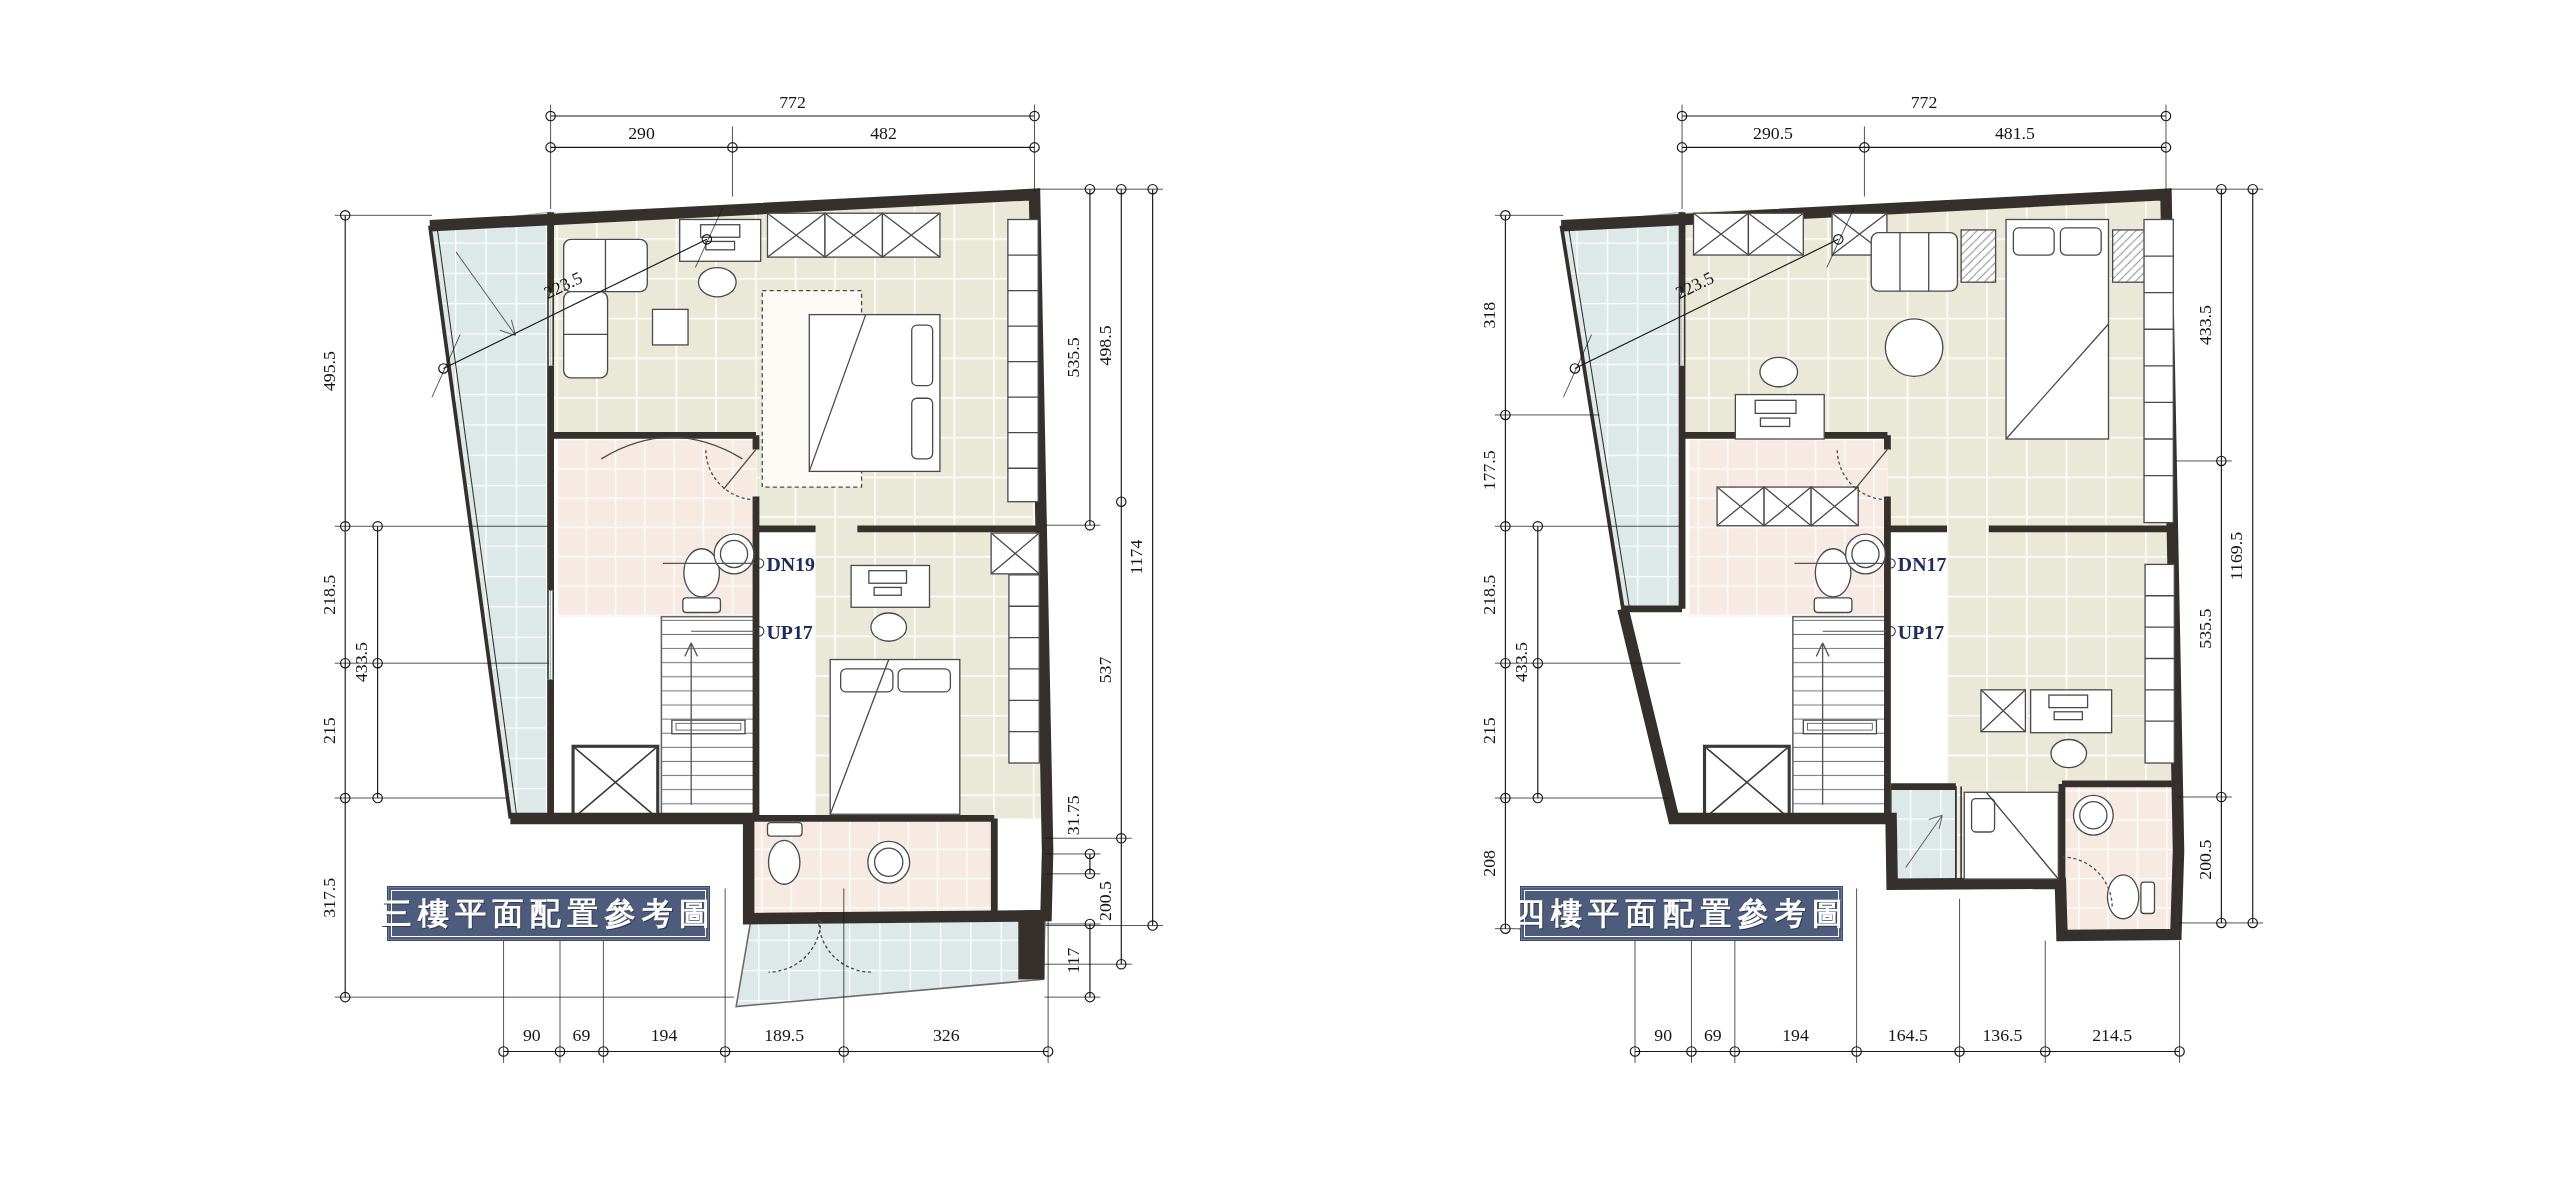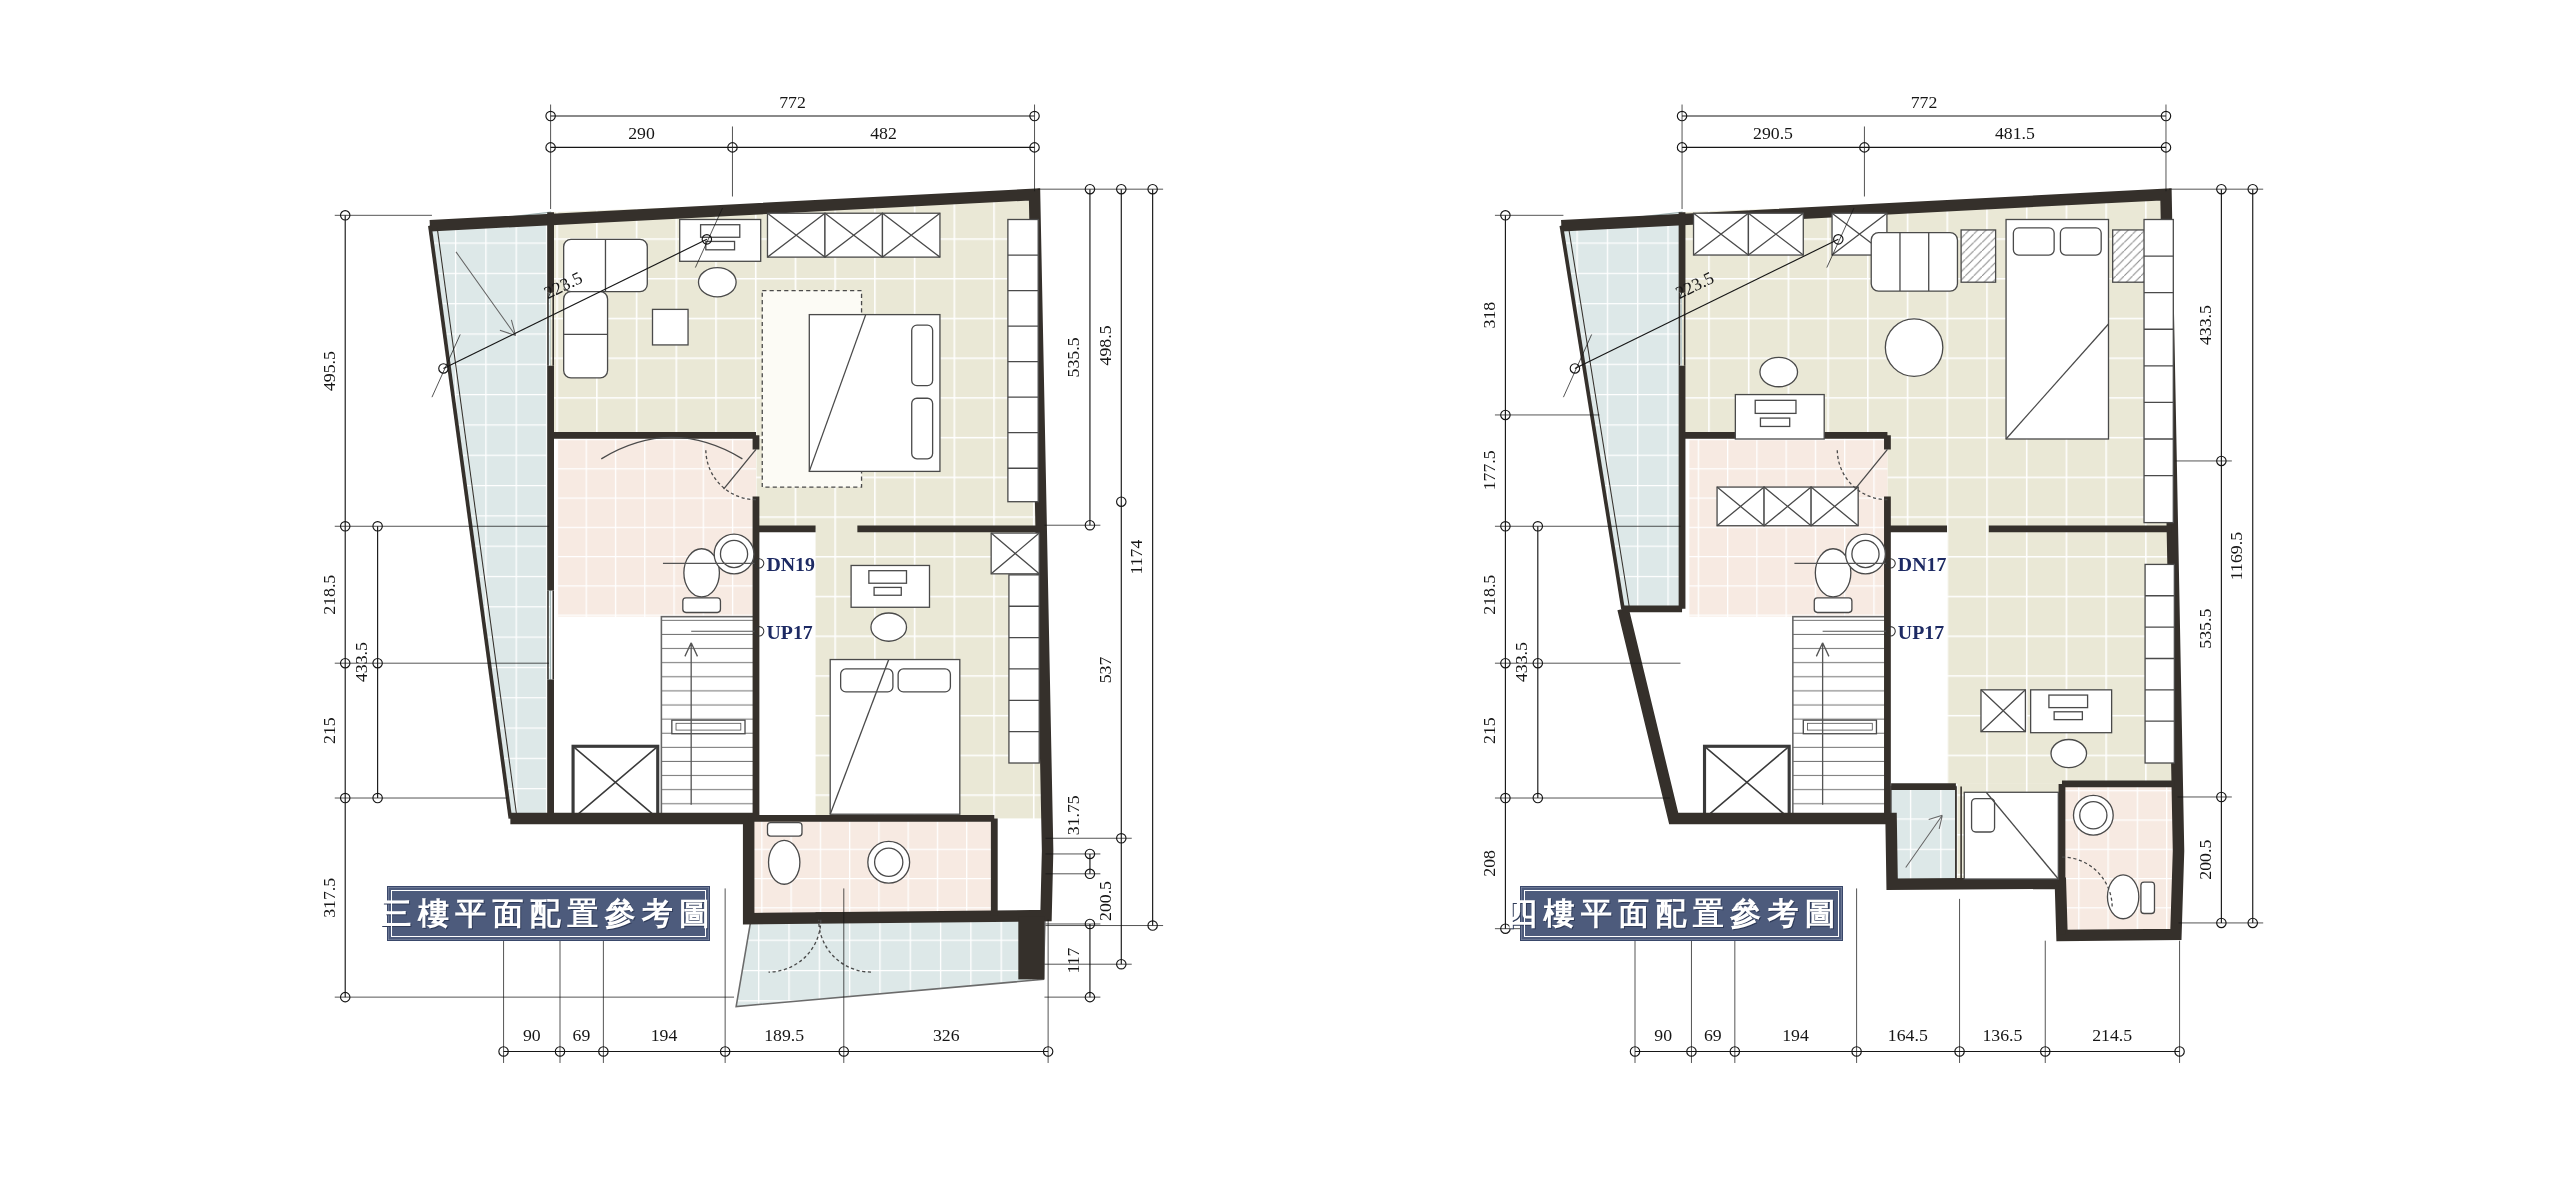--- a/index.html
+++ b/index.html
@@ -434,18 +434,18 @@
       <text class="dim" x="3650" y="1992" text-anchor="middle">164.5</text>
       <text class="dim" x="3831" y="1992" text-anchor="middle">136.5</text>
       <text class="dim" x="4041" y="1992" text-anchor="middle">214.5</text>
     </g>
   </g>
 </svg>
 
 <div class="titlebox" style="left:387px;top:886px;">
   <span>三樓平面配置參考圖</span>
 </div>
-<div class="titlebox" style="left:1520px;top:886px;justify-content:flex-end;">
+<div class="titlebox" style="left:1520px;top:886px;">
   <span>四樓平面配置參考圖</span>
 </div>
 
 </div>
 
 
 </body></html>

